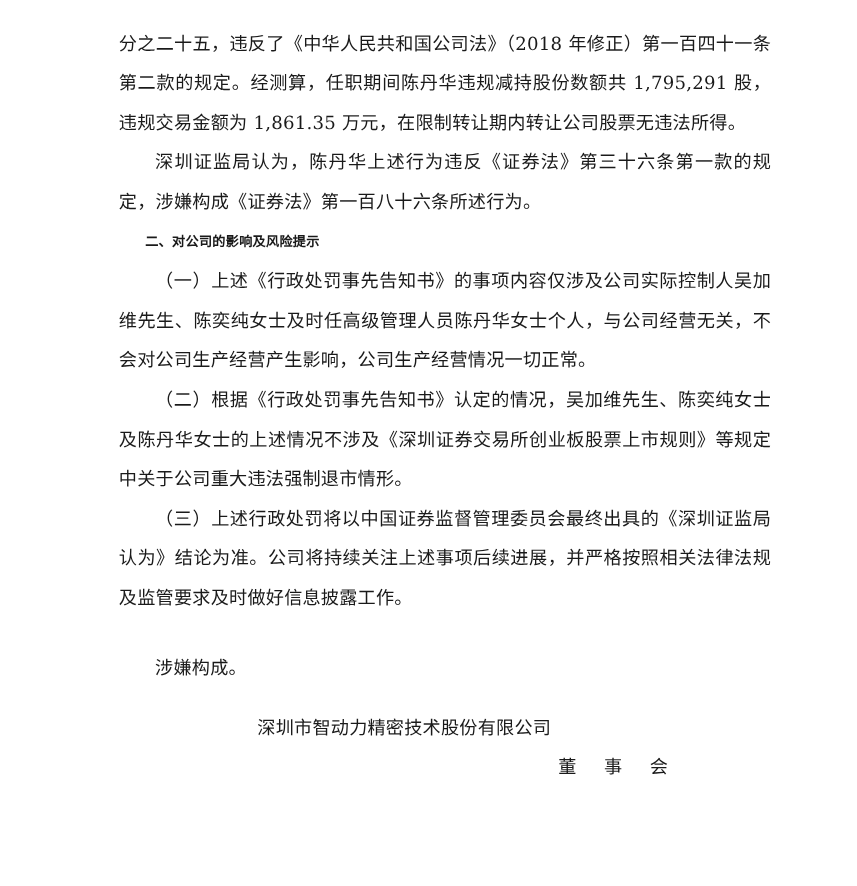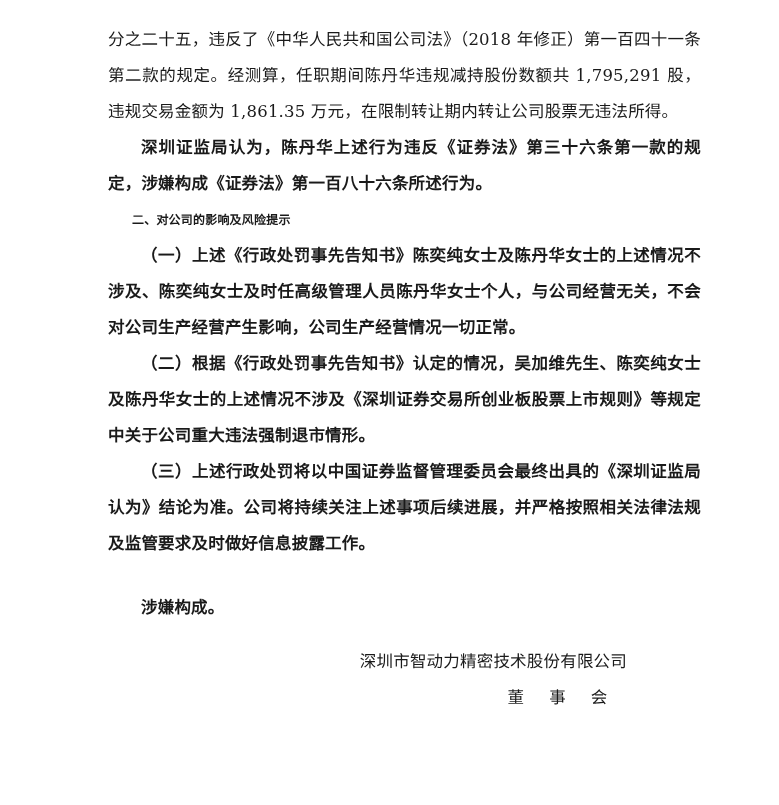--- a/index.html
+++ b/index.html
@@ -25,21 +25,20 @@
   .para {
     font-size: 16.5px;
     line-height: 36px;
     text-align: justify;
     text-justify: inter-ideograph;
     margin: 0 0 0 0;
     letter-spacing: 0.2px;
   }
   .indent {
     text-indent: 2em;
-    font-weight: bold;
   }
   .heading {
     font-size: 12px;
     line-height: 36px;
     font-weight: bold;
     text-indent: 2em;
     margin: 0;
     letter-spacing: 0.2px;
   }
   .spacer-sm { height: 14px; }
@@ -51,37 +50,37 @@
   }
   .signoff .line {
     font-size: 16.5px;
     line-height: 36px;
     letter-spacing: 0.2px;
   }
   .signoff .line.spaced {
     letter-spacing: 0.6em;
     padding-right: 0.6em;
   }
-  .sig-company { padding-right: 0px; }
+  .sig-company { padding-right: 0px; text-align: center; }
   .sig-board   { padding-right: 62px; }
 </style>
 </head>
 <body>
 
 <div class="page">
 
   <p class="para">分之二十五，违反了《中华人民共和国公司法》（2018 年修正）第一百四十一条第二款的规定。经测算，任职期间陈丹华违规减持股份数额共 1,795,291 股，违规交易金额为 1,861.35 万元，在限制转让期内转让公司股票无违法所得。</p>
 
   <p class="para indent">深圳证监局认为，陈丹华上述行为违反《证券法》第三十六条第一款的规定，涉嫌构成《证券法》第一百八十六条所述行为。</p>
 
 
 
   <h2 class="heading">二、对公司的影响及风险提示</h2>
 
-  <p class="para indent">（一）上述《行政处罚事先告知书》陈奕纯女士及陈丹华女士的上述情况不涉及、陈奕纯女士及时任高级管理人员陈丹华女士个人，与公司经营无关，不会对公司生产经营产生影响，公司生产经营情况一切正常。</p>
+  <p class="para indent">（一）上述《行政处罚事先告知书》的事项内容仅涉及公司实际控制人吴加维先生、陈奕纯女士及时任高级管理人员陈丹华女士个人，与公司经营无关，不会对公司生产经营产生影响，公司生产经营情况一切正常。</p>
 
   <p class="para indent">（二）根据《行政处罚事先告知书》认定的情况，吴加维先生、陈奕纯女士及陈丹华女士的上述情况不涉及《深圳证券交易所创业板股票上市规则》等规定中关于公司重大违法强制退市情形。</p>
 
   <p class="para indent">（三）上述行政处罚将以中国证券监督管理委员会最终出具的《深圳证监局认为》结论为准。公司将持续关注上述事项后续进展，并严格按照相关法律法规及监管要求及时做好信息披露工作。</p>
 
   <div class="spacer-md"></div>
 
   <p class="para indent">涉嫌构成。</p>
 
   <div class="spacer-sm"></div>

